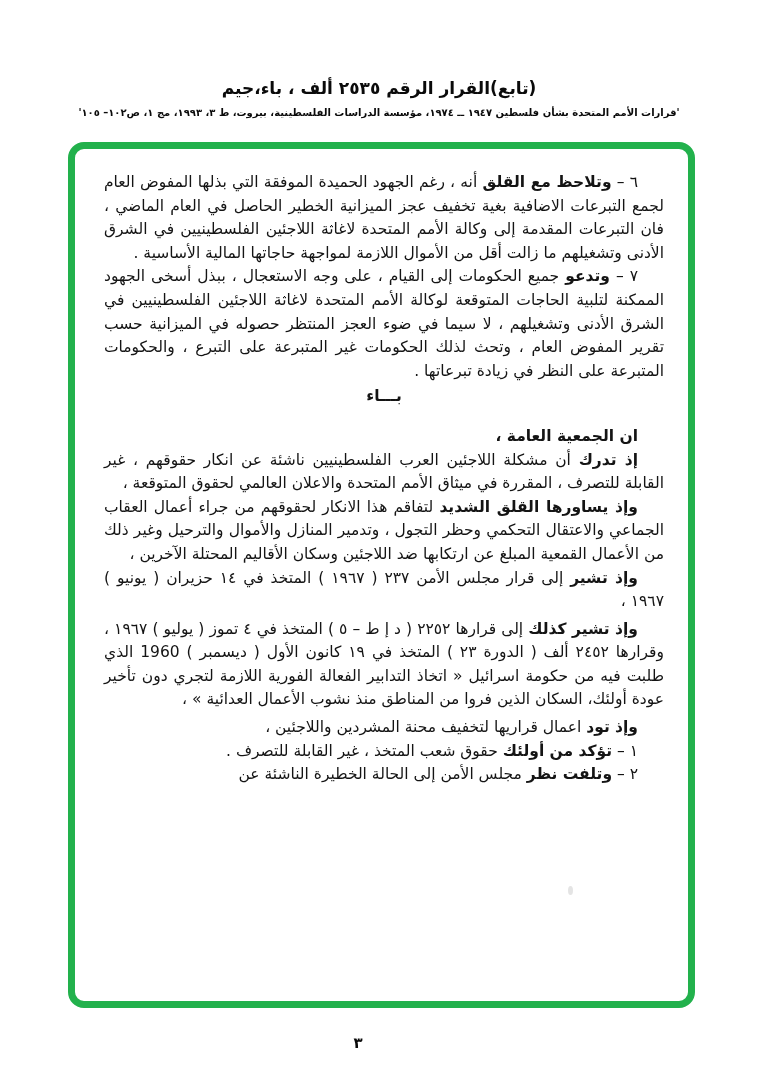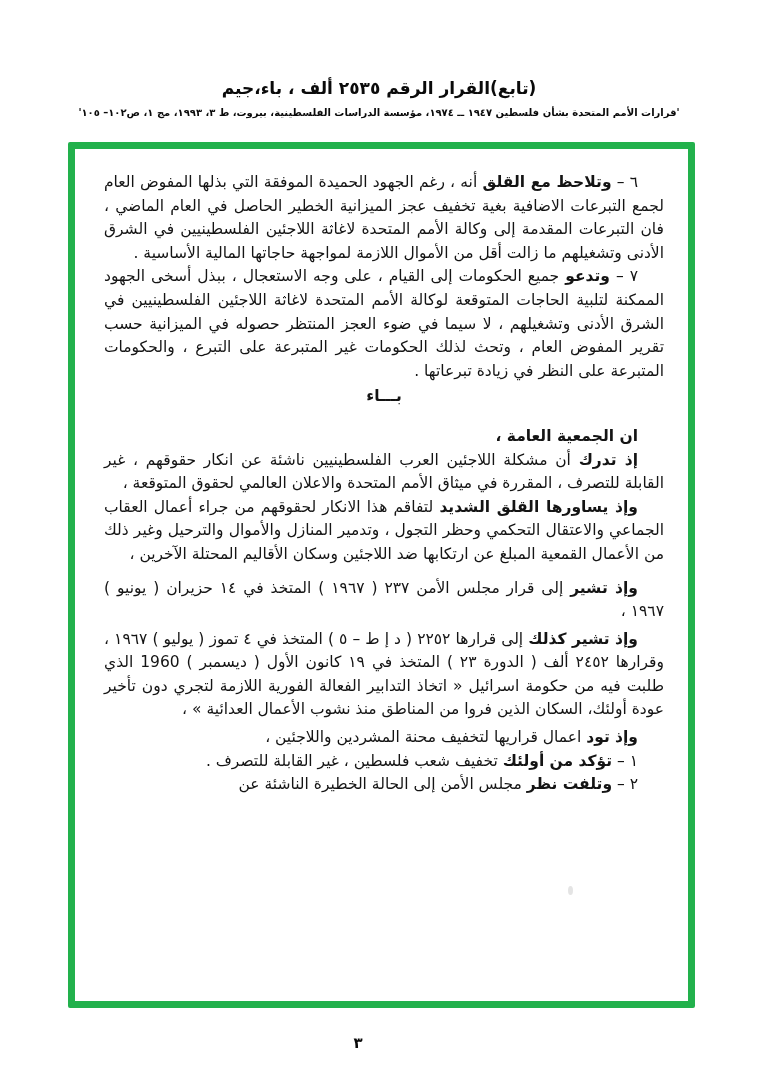--- a/index.html
+++ b/index.html
@@ -33,39 +33,39 @@
     white-space: nowrap;
     color: #0a0a0a;
   }
   .frame {
     position: absolute;
     left: 68px;
     top: 142px;
     width: 613px;
     height: 852px;
     border: 7px solid #22b14c;
-    border-radius: 2px;
+    border-radius: 16px;
   }
   .doc {
     position: absolute;
     top: 22px;
     right: 24px;
     width: 560px;
     direction: rtl;
     font-size: 15.5px;
     line-height: 23.6px;
     text-align: justify;
     color: #141414;
   }
   .para {
     margin: 0;
     text-indent: 26px;
   }
   .para b { font-weight: bold; }
-  .gap-md { margin-top: 10px; }
+  .gap-md { }
   .gap-sm { margin-top: 4px; }
   .sect {
     text-align: center;
     font-weight: bold;
     text-indent: 0;
     margin: 2px 0 16px 0;
     letter-spacing: 1px;
   }
   .pagenum {
     position: absolute;
@@ -112,21 +112,21 @@
       <p class="para"><span></span><b>إذ تدرك</b><span> أن مشكلة اللاجئين العرب الفلسطينيين ناشئة عن انكار حقوقهم ، غير القابلة للتصرف ، المقررة في ميثاق الأمم المتحدة والاعلان العالمي لحقوق المتوقعة ،</span></p>
 
       <p class="para"><span></span><b>وإذ يساورها القلق الشديد</b><span> لتفاقم هذا الانكار لحقوقهم من جراء أعمال العقاب الجماعي والاعتقال التحكمي وحظر التجول ، وتدمير المنازل والأموال والترحيل وغير ذلك من الأعمال القمعية المبلغ عن ارتكابها ضد اللاجئين وسكان الأقاليم المحتلة الآخرين ،</span></p>
 
       <p class="para gap-md"><span></span><b>وإذ تشير</b><span> إلى قرار مجلس الأمن ٢٣٧ ( ١٩٦٧ ) المتخذ في ١٤ حزيران ( يونيو ) ١٩٦٧ ،</span></p>
 
       <p class="para gap-sm"><span></span><b>وإذ تشير كذلك</b><span> إلى قرارها ٢٢٥٢ ( د إ ط – ٥ ) المتخذ في ٤ تموز ( يوليو ) ١٩٦٧ ، وقرارها ٢٤٥٢ ألف ( الدورة ٢٣ ) المتخذ في ١٩ كانون الأول ( ديسمبر ) 1960 الذي طلبت فيه من حكومة اسرائيل « اتخاذ التدابير الفعالة الفورية اللازمة لتجري دون تأخير عودة أولئك، السكان الذين فروا من المناطق منذ نشوب الأعمال العدائية » ،</span></p>
 
       <p class="para gap-sm"><span></span><b>وإذ تود</b><span> اعمال قراريها لتخفيف محنة المشردين واللاجئين ،</span></p>
 
-      <p class="para"><span>١ – </span><b>تؤكد من أولئك</b><span> تخفيف شعب فلسطين ، غير القابلة للتصرف .</span></p>
+      <p class="para"><span>١ – </span><b>تؤكد من أولئك</b><span> حقوق شعب المتخذ ، غير القابلة للتصرف .</span></p>
 
       <p class="para"><span>٢ – </span><b>وتلفت نظر</b><span> مجلس الأمن إلى الحالة الخطيرة الناشئة عن</span></p>
 
     </div>
   </div>
 
   <div class="smudge"></div>
 
   <div class="pagenum">٣</div>
 

